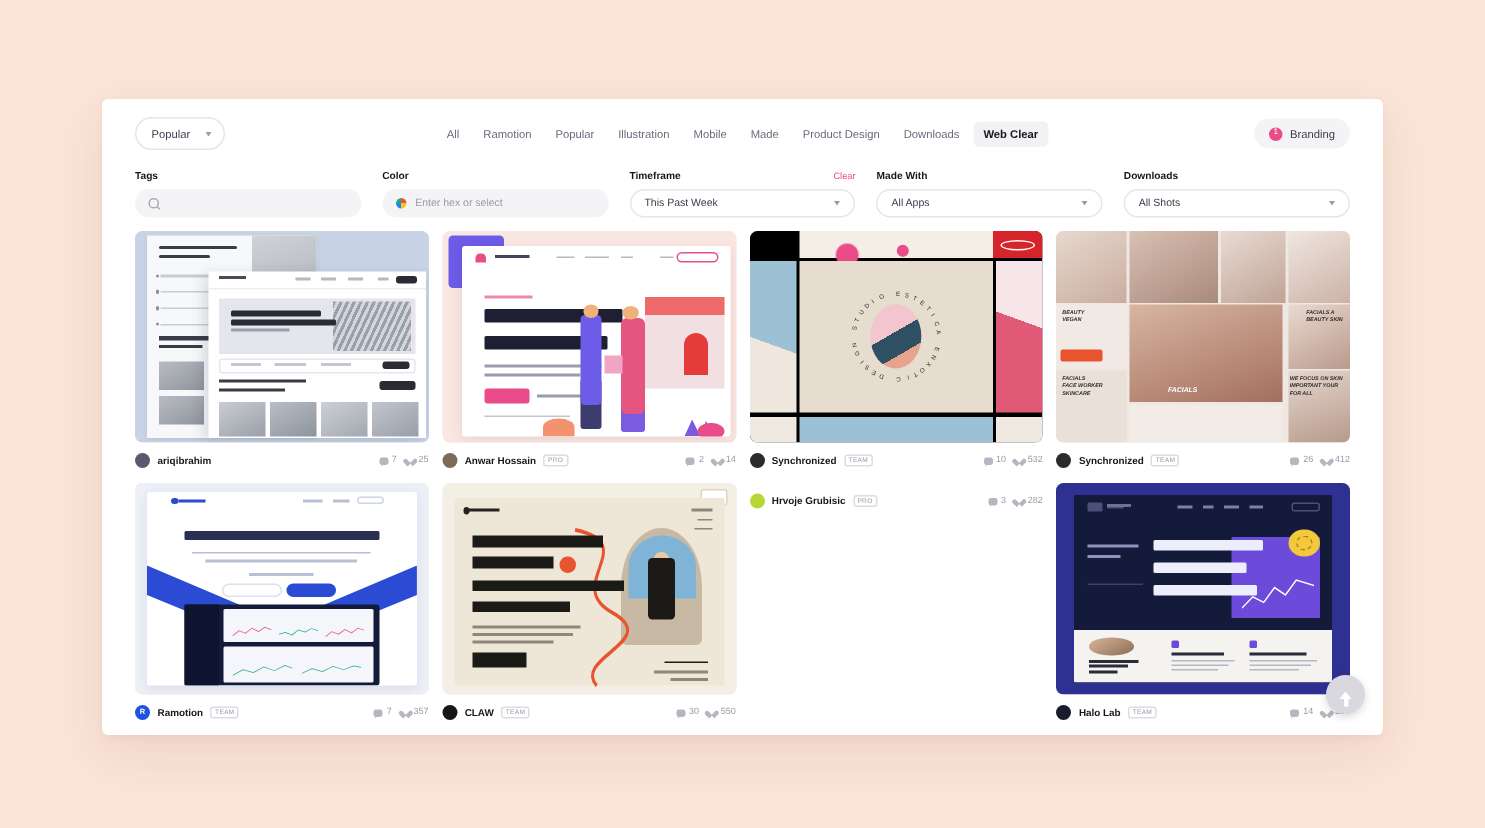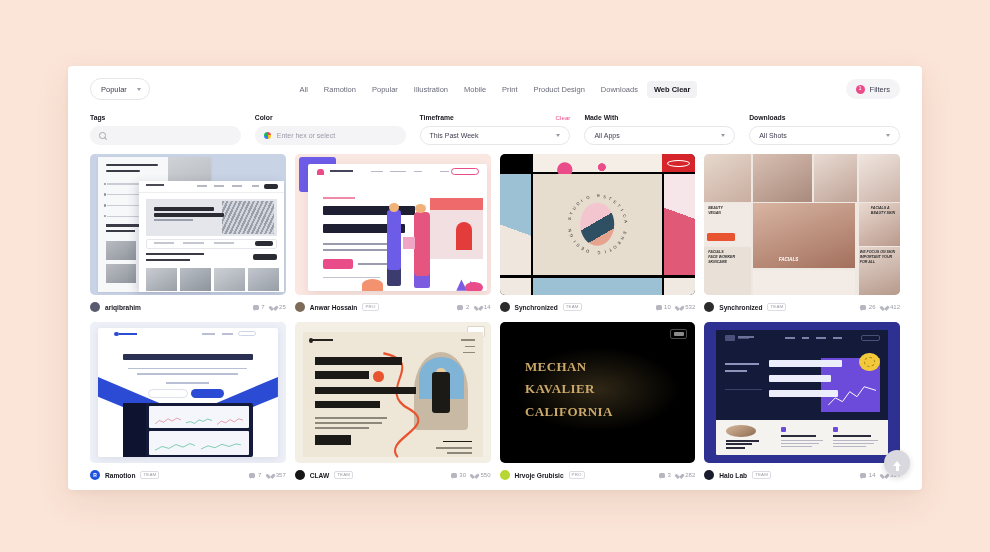--- a/index.html
+++ b/index.html
@@ -497,29 +497,29 @@
       <span>Popular</span>
       <span class="caret"></span>
     </div>
 
     <div class="tabs">
       <div class="tab">All</div>
       <div class="tab">Ramotion</div>
       <div class="tab">Popular</div>
       <div class="tab">Illustration</div>
       <div class="tab">Mobile</div>
-      <div class="tab">Print</div>
+      <div class="tab">Made</div>
       <div class="tab">Product Design</div>
       <div class="tab">Downloads</div>
       <div class="tab active">Web Clear</div>
     </div>
 
     <div class="filters-btn">
       <span class="filters-badge">1</span>
-      <span>Filters</span>
+      <span>Branding</span>
     </div>
   </div>
 
   <div class="filterbar">
 
     <div class="filter-col">
       <span class="filter-label">Tags</span>
       <div class="field soft">
         <span class="magnifier"></span>
         <span></span>
@@ -903,31 +903,20 @@
           </span>
           <span class="stat">
             <i class="ico-heart"></i>
             <b style="font-weight:normal">550</b>
           </span>
         </div>
       </div>
     </div>
 
     <div class="shot">
-      <div class="thumb">
-        <div class="art t7">
-          <i class="glow"></i>
-          <div class="h l1">MECHAN</div>
-          <div class="h l2">KAVALIER</div>
-          <div class="h l3">CALIFORNIA</div>
-          <i class="tag">
-              <i></i>
-            </i>
-        </div>
-      </div>
       <div class="shot-meta">
         <span class="avatar" style="background:#b6d634"></span>
         <span class="uname">Hrvoje Grubisic</span>
         <span class="badge">PRO</span>
         <div class="stats">
           <span class="stat">
             <i class="ico-bubble"></i>
             <b style="font-weight:normal">3</b>
           </span>
           <span class="stat">

